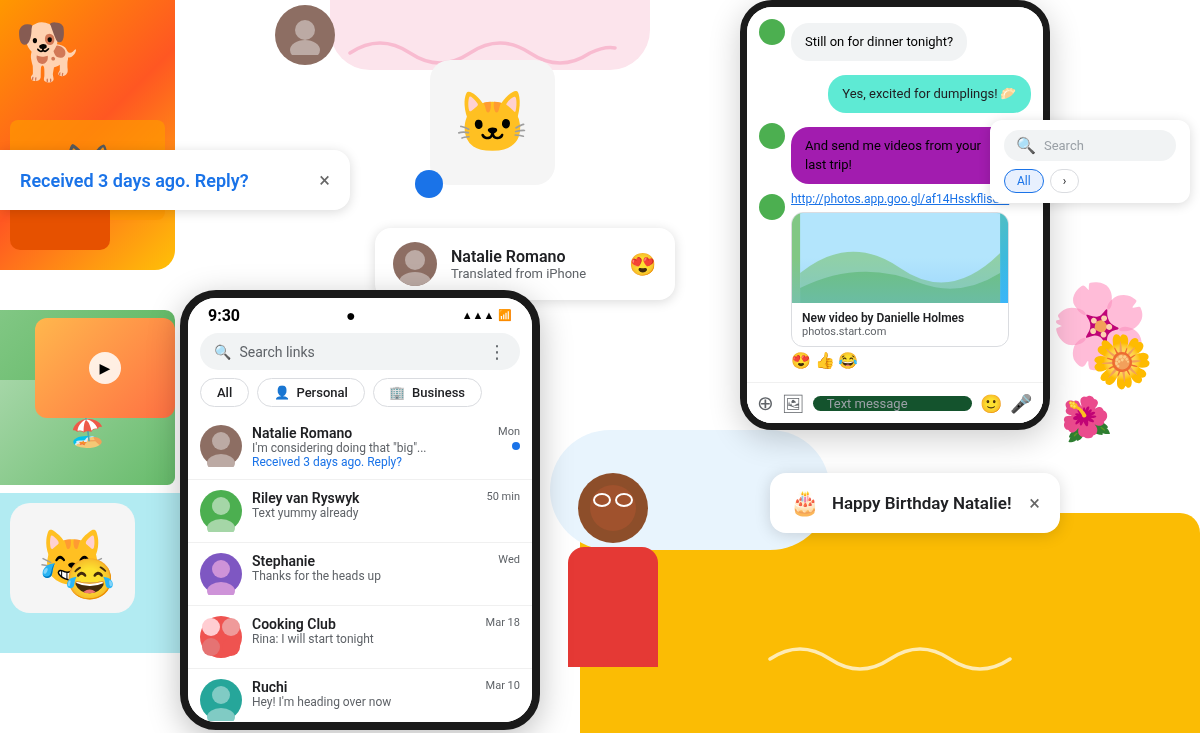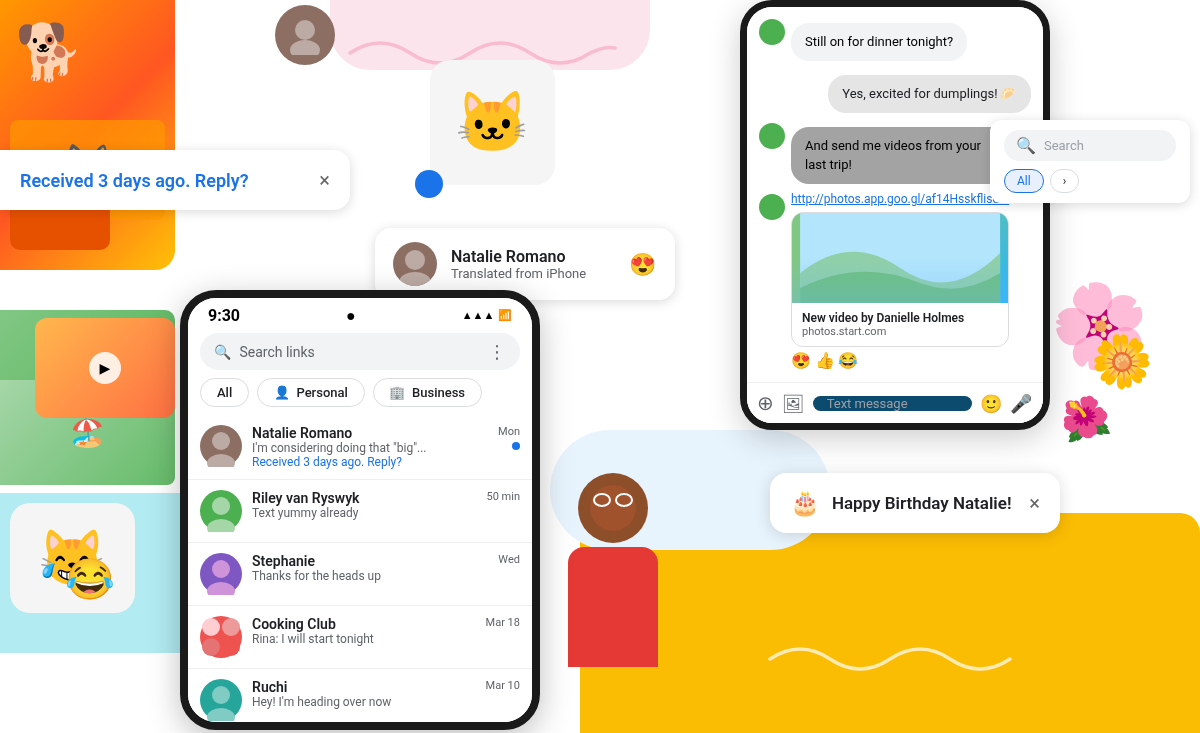--- a/index.html
+++ b/index.html
@@ -359,21 +359,21 @@
     .msg-bubble {
       border-radius: 18px;
       padding: 10px 14px;
       max-width: 80%;
       font-size: 13px;
       line-height: 1.4;
       margin-top: 6px;
     }
 
     .msg-sent {
-      background: #e5e5e5;
+      background: #5eead4;
       align-self: flex-end;
       color: #202124;
     }
 
     .link-preview {
       background: #fff;
       border: 1px solid #dadce0;
       border-radius: 12px;
       overflow: hidden;
       margin-top: 6px;
@@ -412,21 +412,21 @@
       margin-top: auto;
       position: absolute;
       bottom: 0;
       left: 0;
       right: 0;
       background: #fff;
     }
 
     .chat-input-field {
       flex: 1;
-      background: #0c4a6e;
+      background: #14532d;
       border-radius: 20px;
       padding: 0 14px;
       font-size: 13px;
       color: #9AA0A6;
     }
 
     
     .search-overlay {
       position: absolute;
       top: 120px;
@@ -764,21 +764,21 @@
 
       <div style="display:flex;align-items:flex-start;gap:6px;">
         <div style="width:26px;height:26px;border-radius:50%;background:#4CAF50;flex-shrink:0;margin-top:2px;"></div>
         <div class="msg-bubble" style="background:#F1F3F4;align-self:flex-start;">Still on for dinner tonight?</div>
       </div>
 
       <div class="msg-bubble msg-sent">Yes, excited for dumplings! 🥟</div>
 
       <div style="display:flex;align-items:flex-start;gap:6px;">
         <div style="width:26px;height:26px;border-radius:50%;background:#4CAF50;flex-shrink:0;margin-top:2px;"></div>
-        <div class="msg-bubble" style="background:#a3a3a3;align-self:flex-start;">And send me videos from your last trip!</div>
+        <div class="msg-bubble" style="background:#a21caf;align-self:flex-start;">And send me videos from your last trip!</div>
       </div>
 
       <div style="display:flex;align-items:flex-start;gap:6px;">
         <div style="width:26px;height:26px;border-radius:50%;background:#4CAF50;flex-shrink:0;margin-top:2px;"></div>
         <div style="max-width:82%;">
           <div style="font-size:12px;color:#1A73E8;text-decoration:underline;margin-bottom:4px;">http://photos.app.goo.gl/af14HsskflisddI</div>
           <div class="link-preview">
             <div class="link-preview-img">
               <svg width="100%" height="90" viewBox="0 0 200 90">
                 <rect width="200" height="90" fill="#B3E5FC"></rect>

